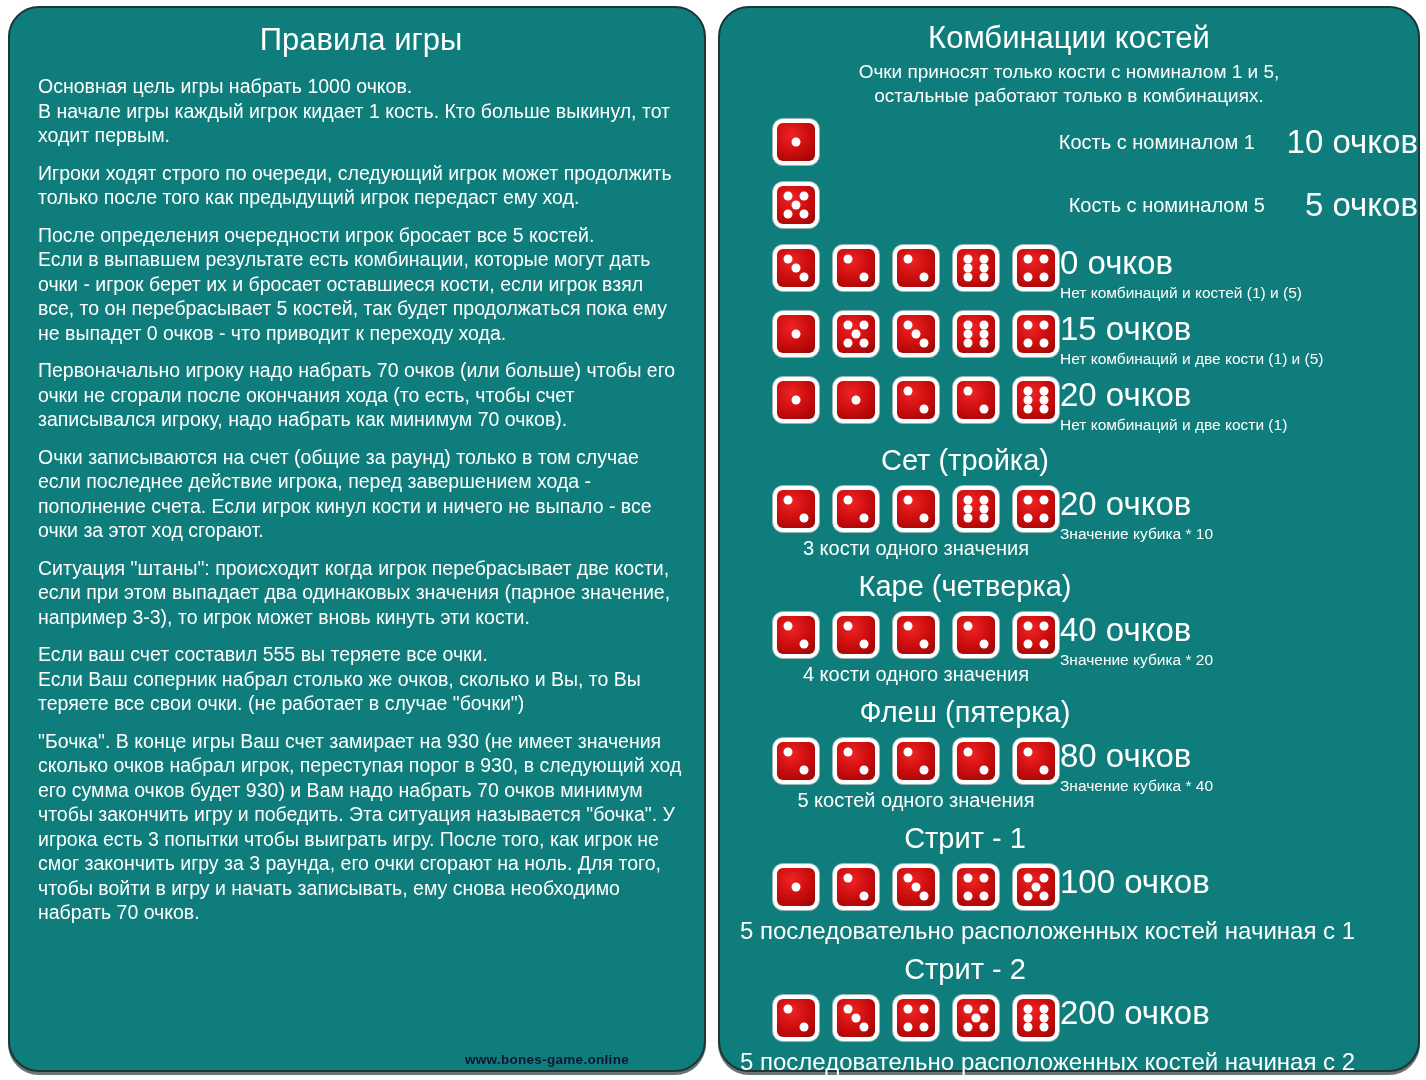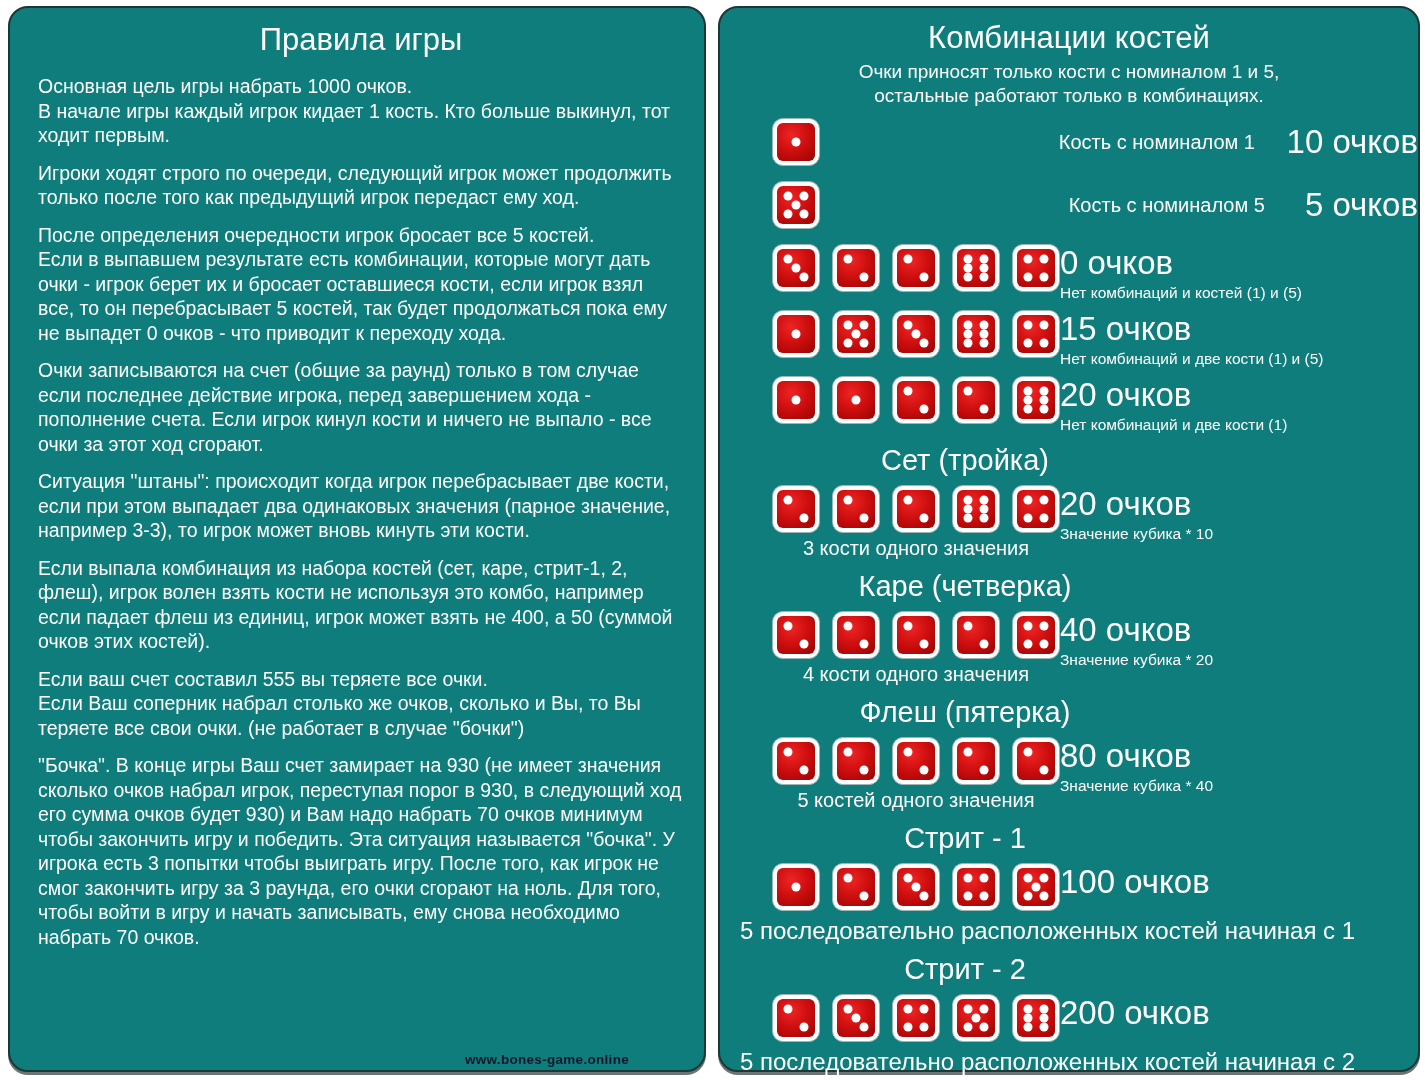--- a/index.html
+++ b/index.html
@@ -1,19 +1,19 @@
 <!DOCTYPE html>
 <html><head>
 <meta charset="utf-8">
 <style>
   html,body{margin:0;padding:0}
   .page{position:relative;width:1426px;height:1080px;background:#ffffff;overflow:hidden;
         font-family:"Liberation Sans",sans-serif;color:#fff}
   .panel{position:absolute;top:6px;height:1066px;background:#0f7d7c;
-         border:2px solid #1d3737;border-radius:20px;box-sizing:border-box;
+         border:2px solid #1d3737;border-radius:31px;box-sizing:border-box;
          box-shadow:0 3px 0 rgba(8,24,24,.6)}
   .panel.left{left:8px;width:698px;padding:8px 20px 8px 28px}
   .panel.right{left:718px;width:702px;padding:6px 0}
 
   
   .rules-title{font-size:31px;font-weight:400;text-align:center;margin:6px 0 16px}
   .para{font-size:19.5px;line-height:24.5px;margin:0 0 13px;white-space:pre-line}
   .site-footer{position:absolute;left:380px;right:0;bottom:3px;text-align:center;
                color:#0f172a;font-size:13.5px;font-weight:bold;letter-spacing:.3px}
 
@@ -51,23 +51,23 @@
 
 <div class="page">
 
   <div class="panel left">
     <div class="rules-title">Правила игры</div>
     <div class="para">Основная цель игры набрать 1000 очков.
 В начале игры каждый игрок кидает 1 кость. Кто больше выкинул, тот ходит первым.</div>
     <div class="para">Игроки ходят строго по очереди, следующий игрок может продолжить только после того как предыдущий игрок передаст ему ход.</div>
     <div class="para">После определения очередности игрок бросает все 5 костей.
 Если в выпавшем результате есть комбинации, которые могут дать очки - игрок берет их и бросает оставшиеся кости, если игрок взял все, то он перебрасывает 5 костей, так будет продолжаться пока ему не выпадет 0 очков - что приводит к переходу хода.</div>
+    <div class="para">Первоначально игроку надо набрать 70 очков (или больше) чтобы его очки не сгорали после окончания хода (то есть, чтобы счет записывался игроку, надо набрать как минимум 70 очков).</div>
     <div class="para">Очки записываются на счет (общие за раунд) только в том случае если последнее действие игрока, перед завершением хода - пополнение счета. Если игрок кинул кости и ничего не выпало - все очки за этот ход сгорают.</div>
     <div class="para">Ситуация "штаны": происходит когда игрок перебрасывает две кости, если при этом выпадает два одинаковых значения (парное значение, например 3-3), то игрок может вновь кинуть эти кости.</div>
-    <div class="para">Если выпала комбинация из набора костей (сет, каре, стрит-1, 2, флеш), игрок волен взять кости не используя это комбо, например если падает флеш из единиц, игрок может взять не 400, а 50 (суммой очков этих костей).</div>
     <div class="para">Если ваш счет составил 555 вы теряете все очки.
 Если Ваш соперник набрал столько же очков, сколько и Вы, то Вы теряете все свои очки. (не работает в случае "бочки")</div>
     <div class="para">"Бочка". В конце игры Ваш счет замирает на 930 (не имеет значения сколько очков набрал игрок, переступая порог в 930, в следующий ход его сумма очков будет 930) и Вам надо набрать 70 очков минимум чтобы закончить игру и победить. Эта ситуация называется "бочка". У игрока есть 3 попытки чтобы выиграть игру. После того, как игрок не смог закончить игру за 3 раунда, его очки сгорают на ноль. Для того, чтобы войти в игру и начать записывать, ему снова необходимо набрать 70 очков.</div>
     <div class="site-footer">www.bones-game.online</div>
   </div>
 
   <div class="panel right">
     <div class="combo-title">Комбинации костей</div>
     <div class="subtitle">Очки приносят только кости с номиналом 1 и 5,
 остальные работают только в комбинациях.</div>

